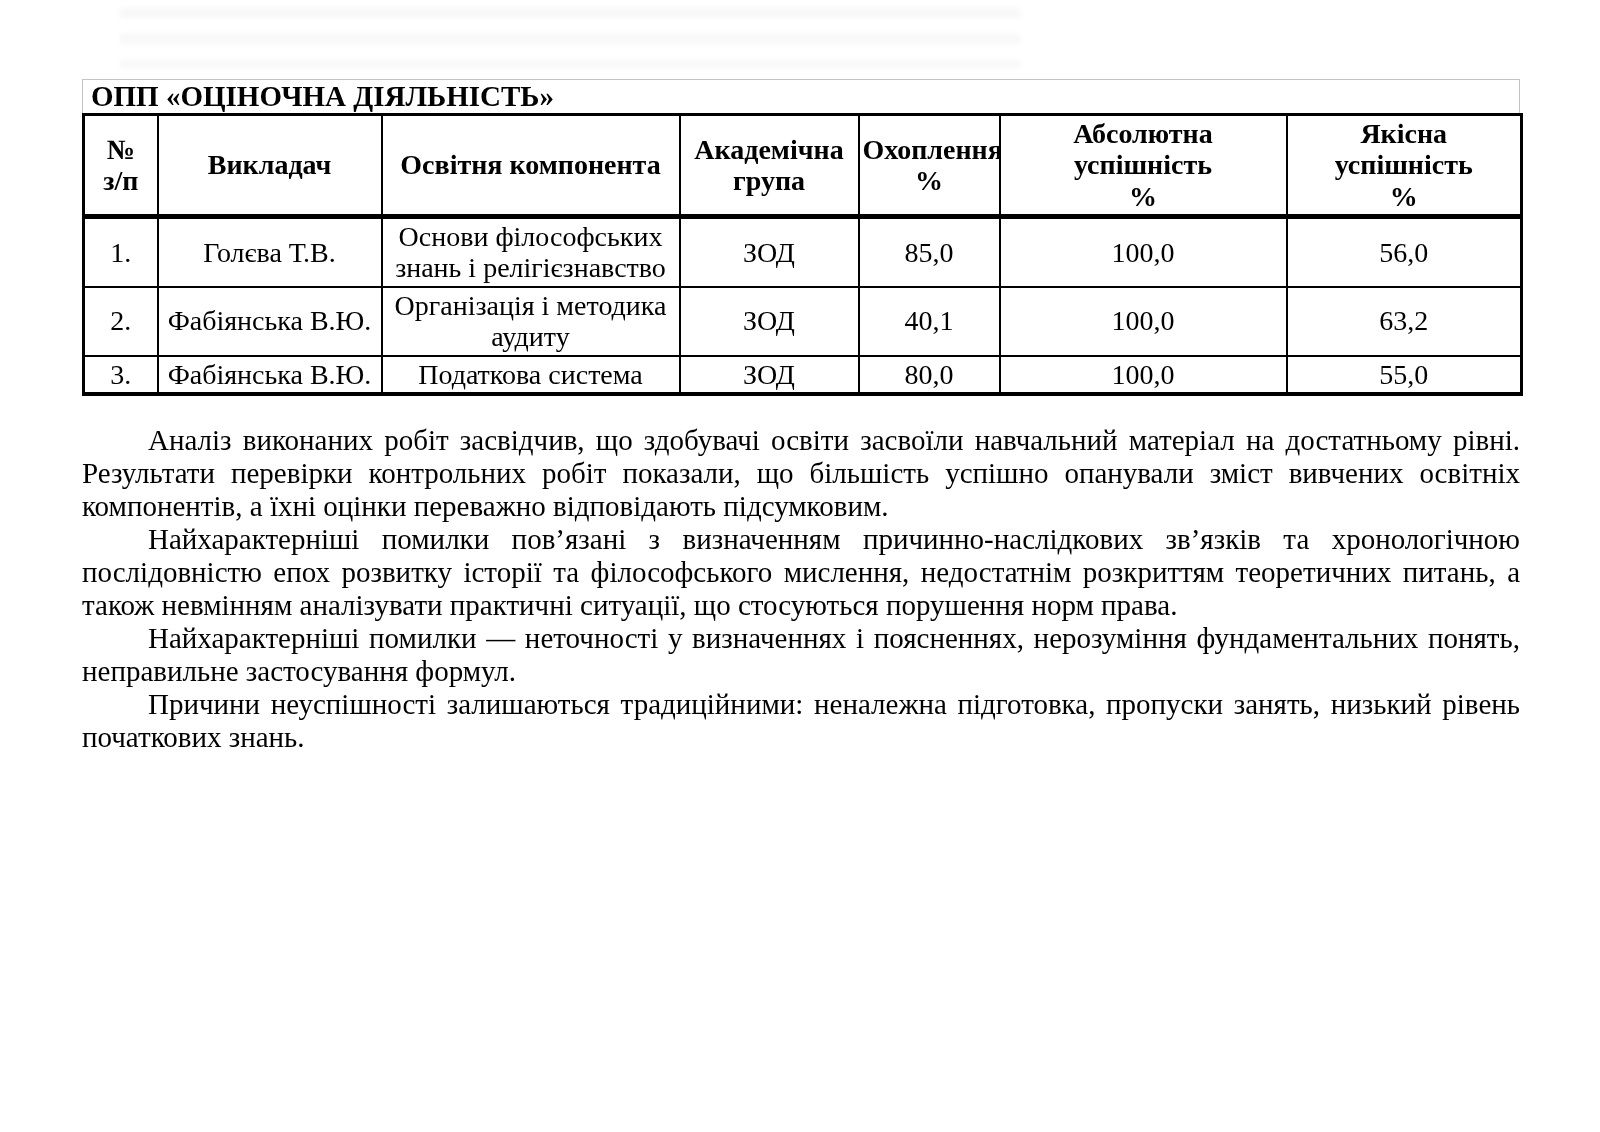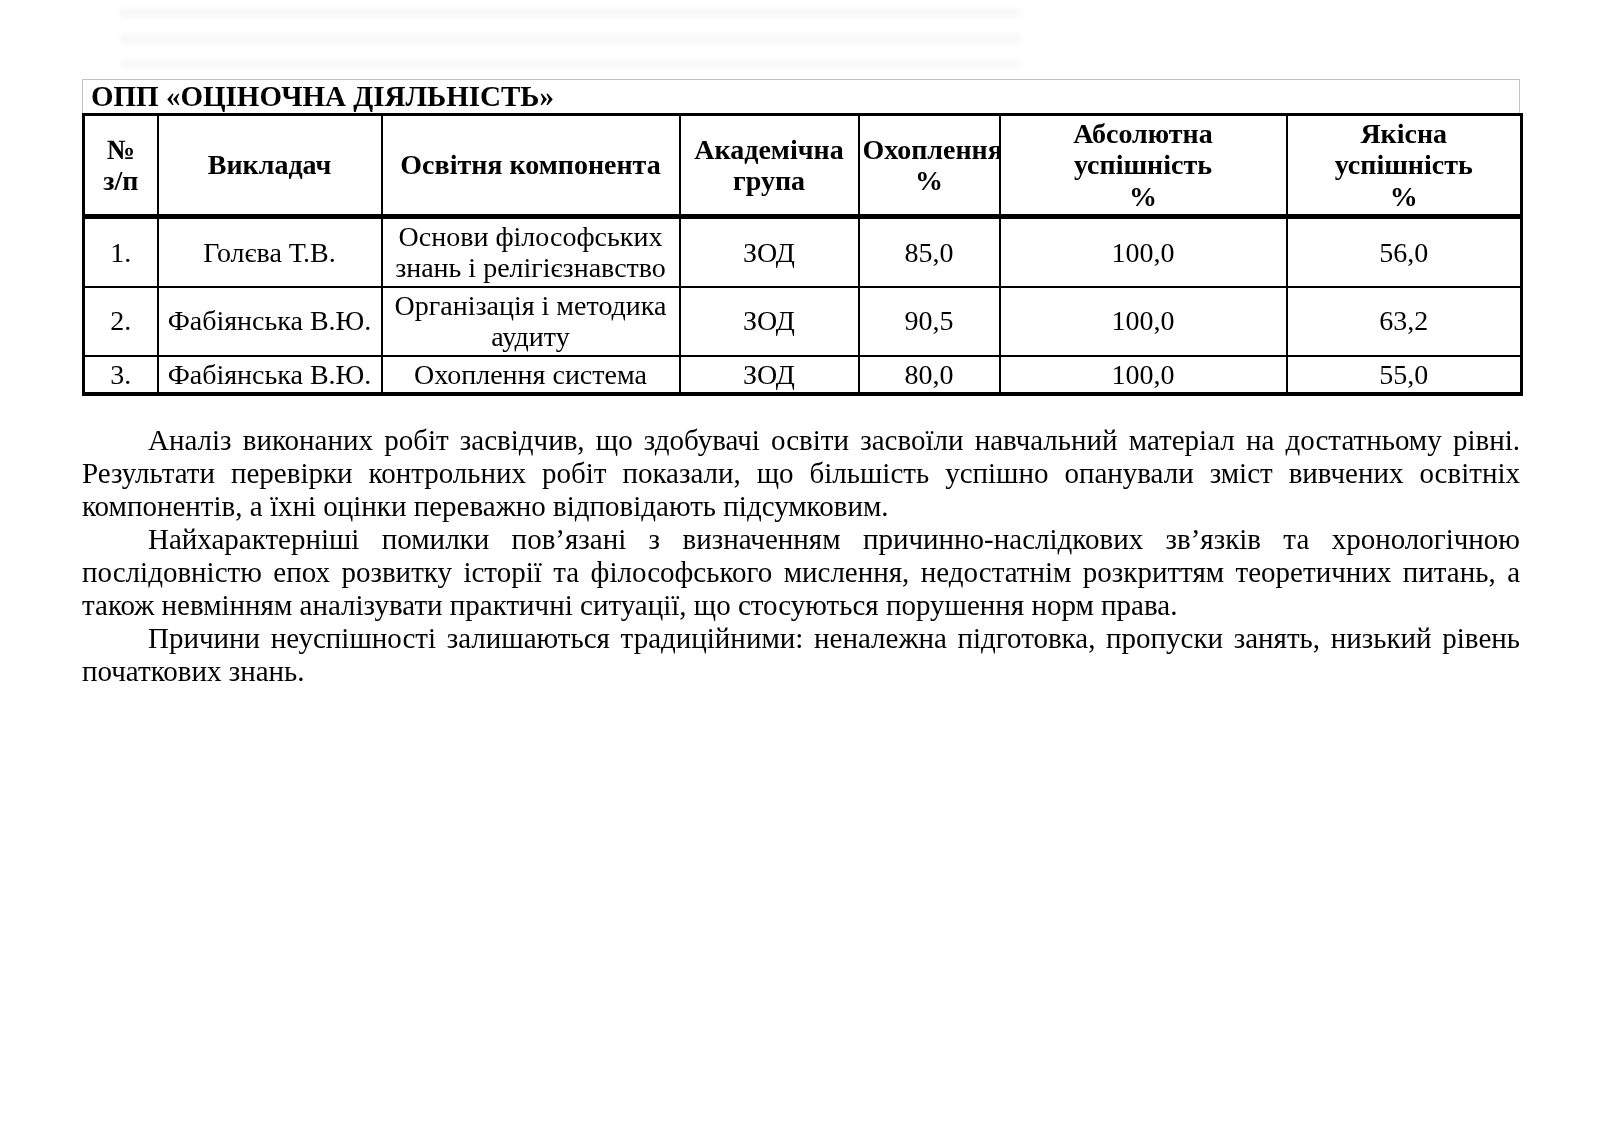--- a/index.html
+++ b/index.html
@@ -121,36 +121,37 @@
           <td>ЗОД</td>
           <td>85,0</td>
           <td>100,0</td>
           <td>56,0</td>
         </tr>
         <tr class="row-tall">
           <td>2.</td>
           <td>Фабіянська В.Ю.</td>
           <td>Організація і методика аудиту</td>
           <td>ЗОД</td>
-          <td>90,5</td>
+          <td>40,1</td>
           <td>100,0</td>
           <td>63,2</td>
         </tr>
         <tr class="row-short">
           <td>3.</td>
           <td>Фабіянська В.Ю.</td>
-          <td>Охоплення система</td>
+          <td>Податкова система</td>
           <td>ЗОД</td>
           <td>80,0</td>
           <td>100,0</td>
           <td>55,0</td>
         </tr>
       </tbody>
     </table>
 
     <div class="body-text">
       <p>Аналіз виконаних робіт засвідчив, що здобувачі освіти засвоїли навчальний матеріал на достатньому рівні. Результати перевірки контрольних робіт показали, що більшість успішно опанували зміст вивчених освітніх компонентів, а їхні оцінки переважно відповідають підсумковим.</p>
       <p>Найхарактерніші помилки пов’язані з визначенням причинно-наслідкових зв’язків та хронологічною послідовністю епох розвитку історії та філософського мислення, недостатнім розкриттям теоретичних питань, а також невмінням аналізувати практичні ситуації, що стосуються порушення норм права.</p>
+      <p>Найхарактерніші помилки — неточності у визначеннях і поясненнях, нерозуміння фундаментальних понять, неправильне застосування формул.</p>
       <p>Причини неуспішності залишаються традиційними: неналежна підготовка, пропуски занять, низький рівень початкових знань.</p>
     </div>
 
   </div>
 </div>
 
 </body></html>

